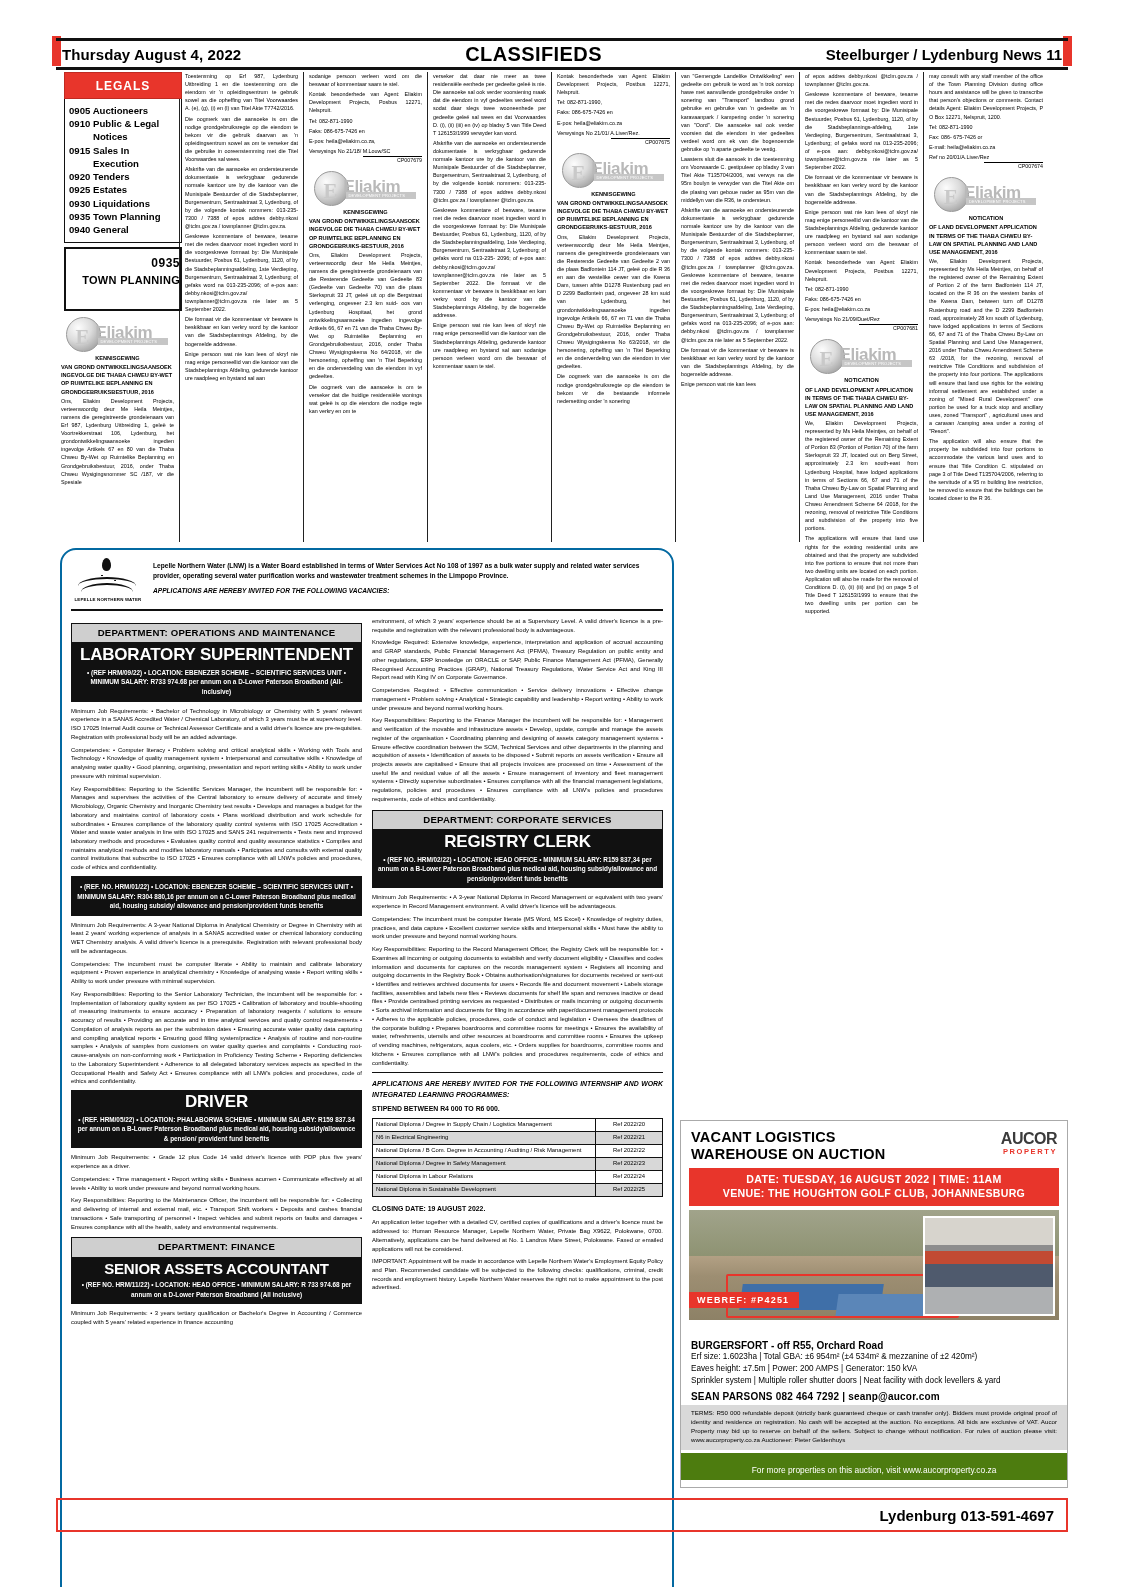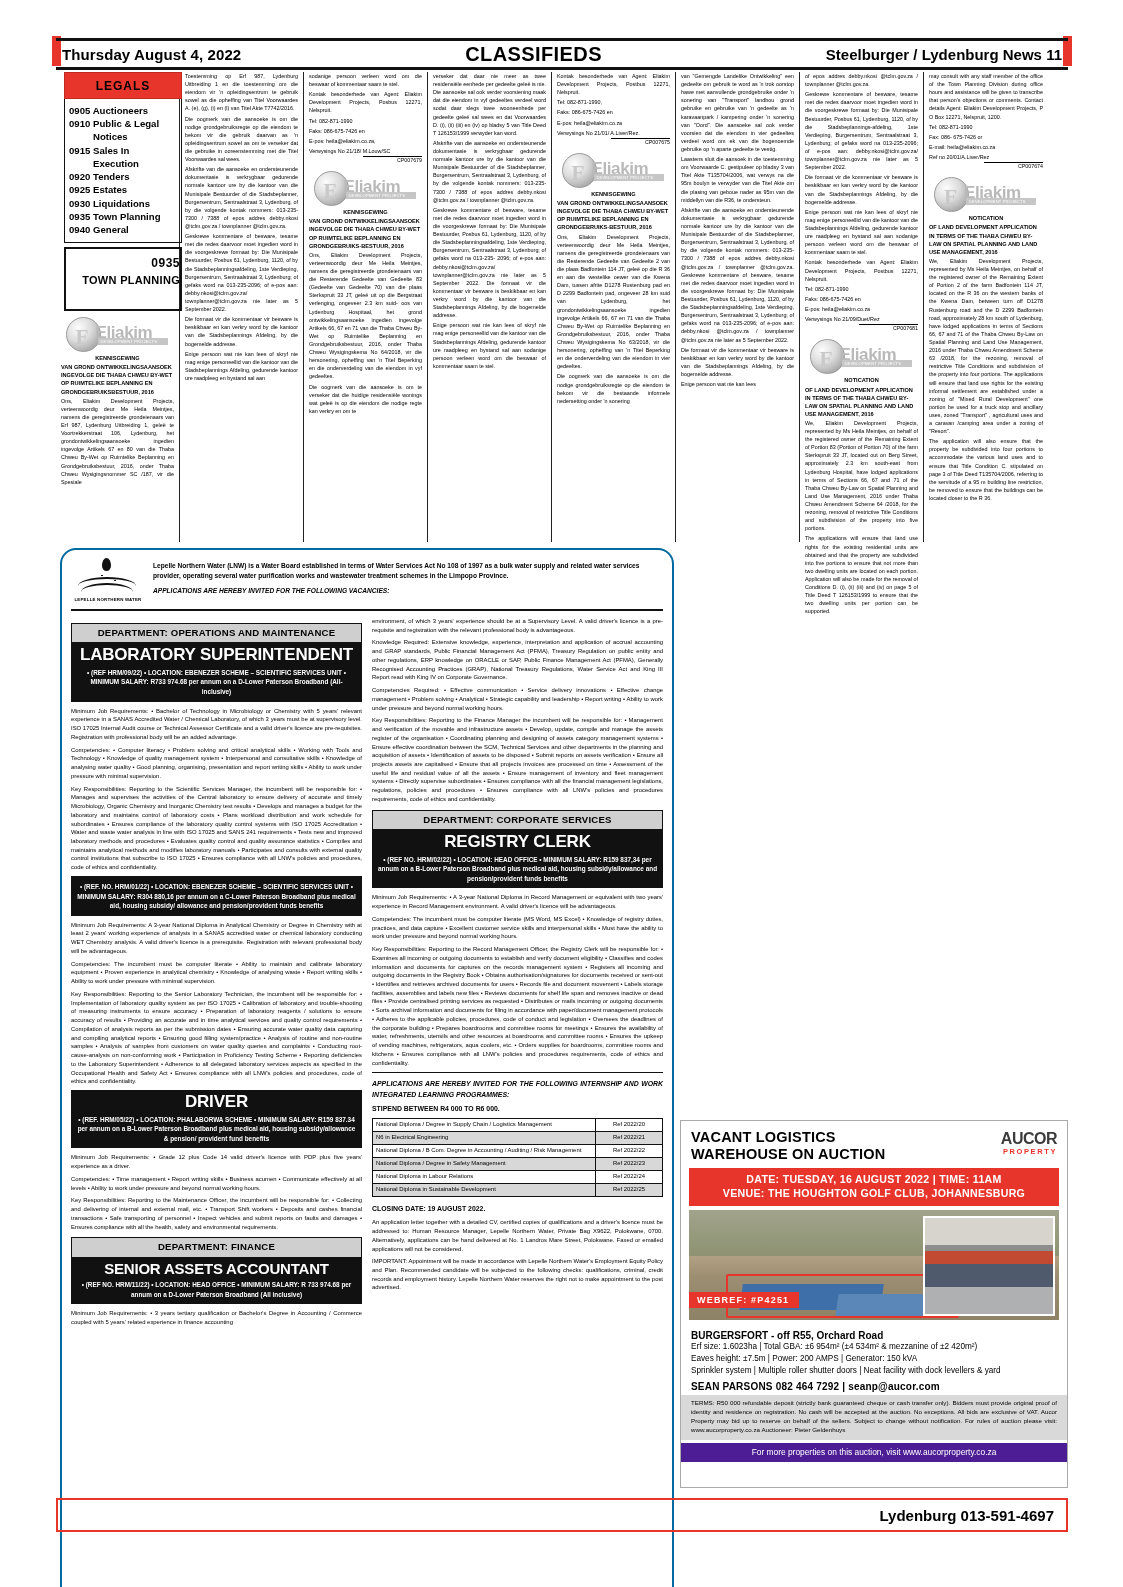--- a/index.html
+++ b/index.html
@@ -20,21 +20,21 @@
   .col{width:124px;padding:0 5px;box-sizing:border-box;border-right:1px solid #222;font-size:5.4px;line-height:1.5;text-align:justify;}
   .col:last-child{border-right:none;}
   .col p{margin:0 0 2px 0;}
   .col .hd{font-weight:bold;text-align:center;margin:3px 0 1px;font-size:5.6px;}
   .col .hdl{font-weight:bold;text-align:left;margin:1px 0;font-size:5.6px;line-height:1.45;}
   .col .ref{text-align:right;font-size:5.3px;margin-top:2px;}
   .col .ref span{border-top:1px solid #000;padding-left:34px;}
 
   
   .legals-wrap{width:124px;padding:0 3px;box-sizing:border-box;}
-  .legals-hd{background:#e8352b;color:#000000;font-weight:bold;font-size:12px;text-align:center;letter-spacing:1px;padding:4px 0 3px;border:1px solid #c02a22;}
+  .legals-hd{background:#e8352b;color:#ffffff;font-weight:bold;font-size:12px;text-align:center;letter-spacing:1px;padding:4px 0 3px;border:1px solid #c02a22;}
   .legals-body{border:1px solid #111;border-top:none;padding:5px 4px 6px;}
   .legals-body div{font-size:9.6px;font-weight:bold;line-height:1.38;}
   .legals-body div.ind{padding-left:24px;}
   .tp-box{border:2px solid #111;margin-top:4px;text-align:right;padding:5px 0 20px;}
   .tp-box .n{font-size:12px;font-weight:bold;letter-spacing:.5px;}
   .tp-box .t{font-size:11px;font-weight:bold;letter-spacing:.3px;}
 
   
   .eli{margin:6px auto 2px;width:104px;height:34px;position:relative;}
   .eli .disc{position:absolute;left:0;top:0;width:33px;height:33px;border-radius:50%;
@@ -82,37 +82,37 @@
   .closing{font-size:6.9px;font-weight:bold;margin:7px 0 4px;}
 
   
   .aucor{position:absolute;left:680px;top:1120px;width:388px;height:368px;border:1px solid #aaa;background:#fff;box-sizing:border-box;}
   .au-head{display:flex;justify-content:space-between;align-items:flex-start;padding:8px 10px 4px;}
   .au-ttl{font-size:14.5px;font-weight:bold;line-height:1.2;letter-spacing:.2px;}
   .au-logo{text-align:right;padding-top:2px;}
   .au-logo .aw{font-size:16px;font-weight:bold;color:#3b3b3b;letter-spacing:-.5px;line-height:1;}
   .au-logo .ap{font-size:7.5px;font-weight:bold;color:#e8352b;letter-spacing:1.6px;}
   .au-band{background:#e8352b;color:#fff;text-align:center;font-size:10.6px;font-weight:bold;line-height:1.38;padding:4px 2px 5px;letter-spacing:.3px;margin:0 8px;}
-  .au-photo{margin:4px 8px 6px;height:110px;position:relative;overflow:hidden;
+  .au-photo{margin:4px 8px 16px;height:110px;position:relative;overflow:hidden;
     background:
       linear-gradient(#c9b79a 0%, #b7a488 38%, #9d8e72 60%, #8d8166 100%);}
   .au-photo .hills{position:absolute;left:0;top:0;width:100%;height:46px;
     background:linear-gradient(#9aa088,#87906f);opacity:.85;}
   .au-photo .roof{position:absolute;left:14%;bottom:10px;width:38%;height:26px;background:#3f6fa8;transform:skewX(-8deg);}
   .au-photo .roof2{position:absolute;left:40%;bottom:4px;width:30%;height:22px;background:#5b86b8;transform:skewX(-8deg);}
   .au-photo .outline{position:absolute;left:10%;bottom:2px;width:62%;height:40px;border:2px solid #e8352b;border-radius:2px;}
   .au-photo .inset{position:absolute;right:4px;top:6px;width:128px;height:96px;border:2px solid #fff;
     background:linear-gradient(#d7d4cd 0 28%,#8d8d8d 28% 34%,#c24a33 34% 48%,#4f5a6d 48% 72%,#aeb0b2 72% 100%);}
   .au-webref{position:absolute;left:0;bottom:12px;background:#e8352b;color:#fff;font-size:9px;font-weight:bold;letter-spacing:1.2px;padding:3px 10px 3px 8px;}
   .au-prop{padding:4px 10px 0;}
   .au-prop .pn{font-size:10px;font-weight:bold;}
   .au-prop .pl{font-size:8.2px;line-height:1.45;}
   .au-contact{font-size:10px;font-weight:bold;padding:4px 10px 3px;letter-spacing:.2px;}
   .au-terms{background:#d9d9d9;font-size:6.2px;line-height:1.45;padding:4px 10px 5px;text-align:justify;}
-  .au-foot{background:#4c1d95;color:#fff;text-align:center;font-size:8.4px;padding:4px 0 5px;margin-top:3px;}
+  .au-foot{background:#4d7c0f;color:#fff;text-align:center;font-size:8.4px;padding:12px 0 5px;margin-top:3px;}
 
   
   .redbar{position:absolute;left:56px;top:1498px;width:1012px;height:34px;border:2px solid #e8352b;box-sizing:border-box;display:flex;align-items:stretch;}
   .redbar .lbl{background:#e8352b;color:#fff;font-size:14px;font-weight:bold;display:flex;align-items:center;justify-content:flex-end;padding-right:16px;width:50%;box-sizing:border-box;}
   .redbar .num{flex:1;display:flex;align-items:center;justify-content:flex-end;padding-right:12px;font-size:15px;font-weight:bold;}
 </style>
 </head>
 <body>
 
 <div class="page">

